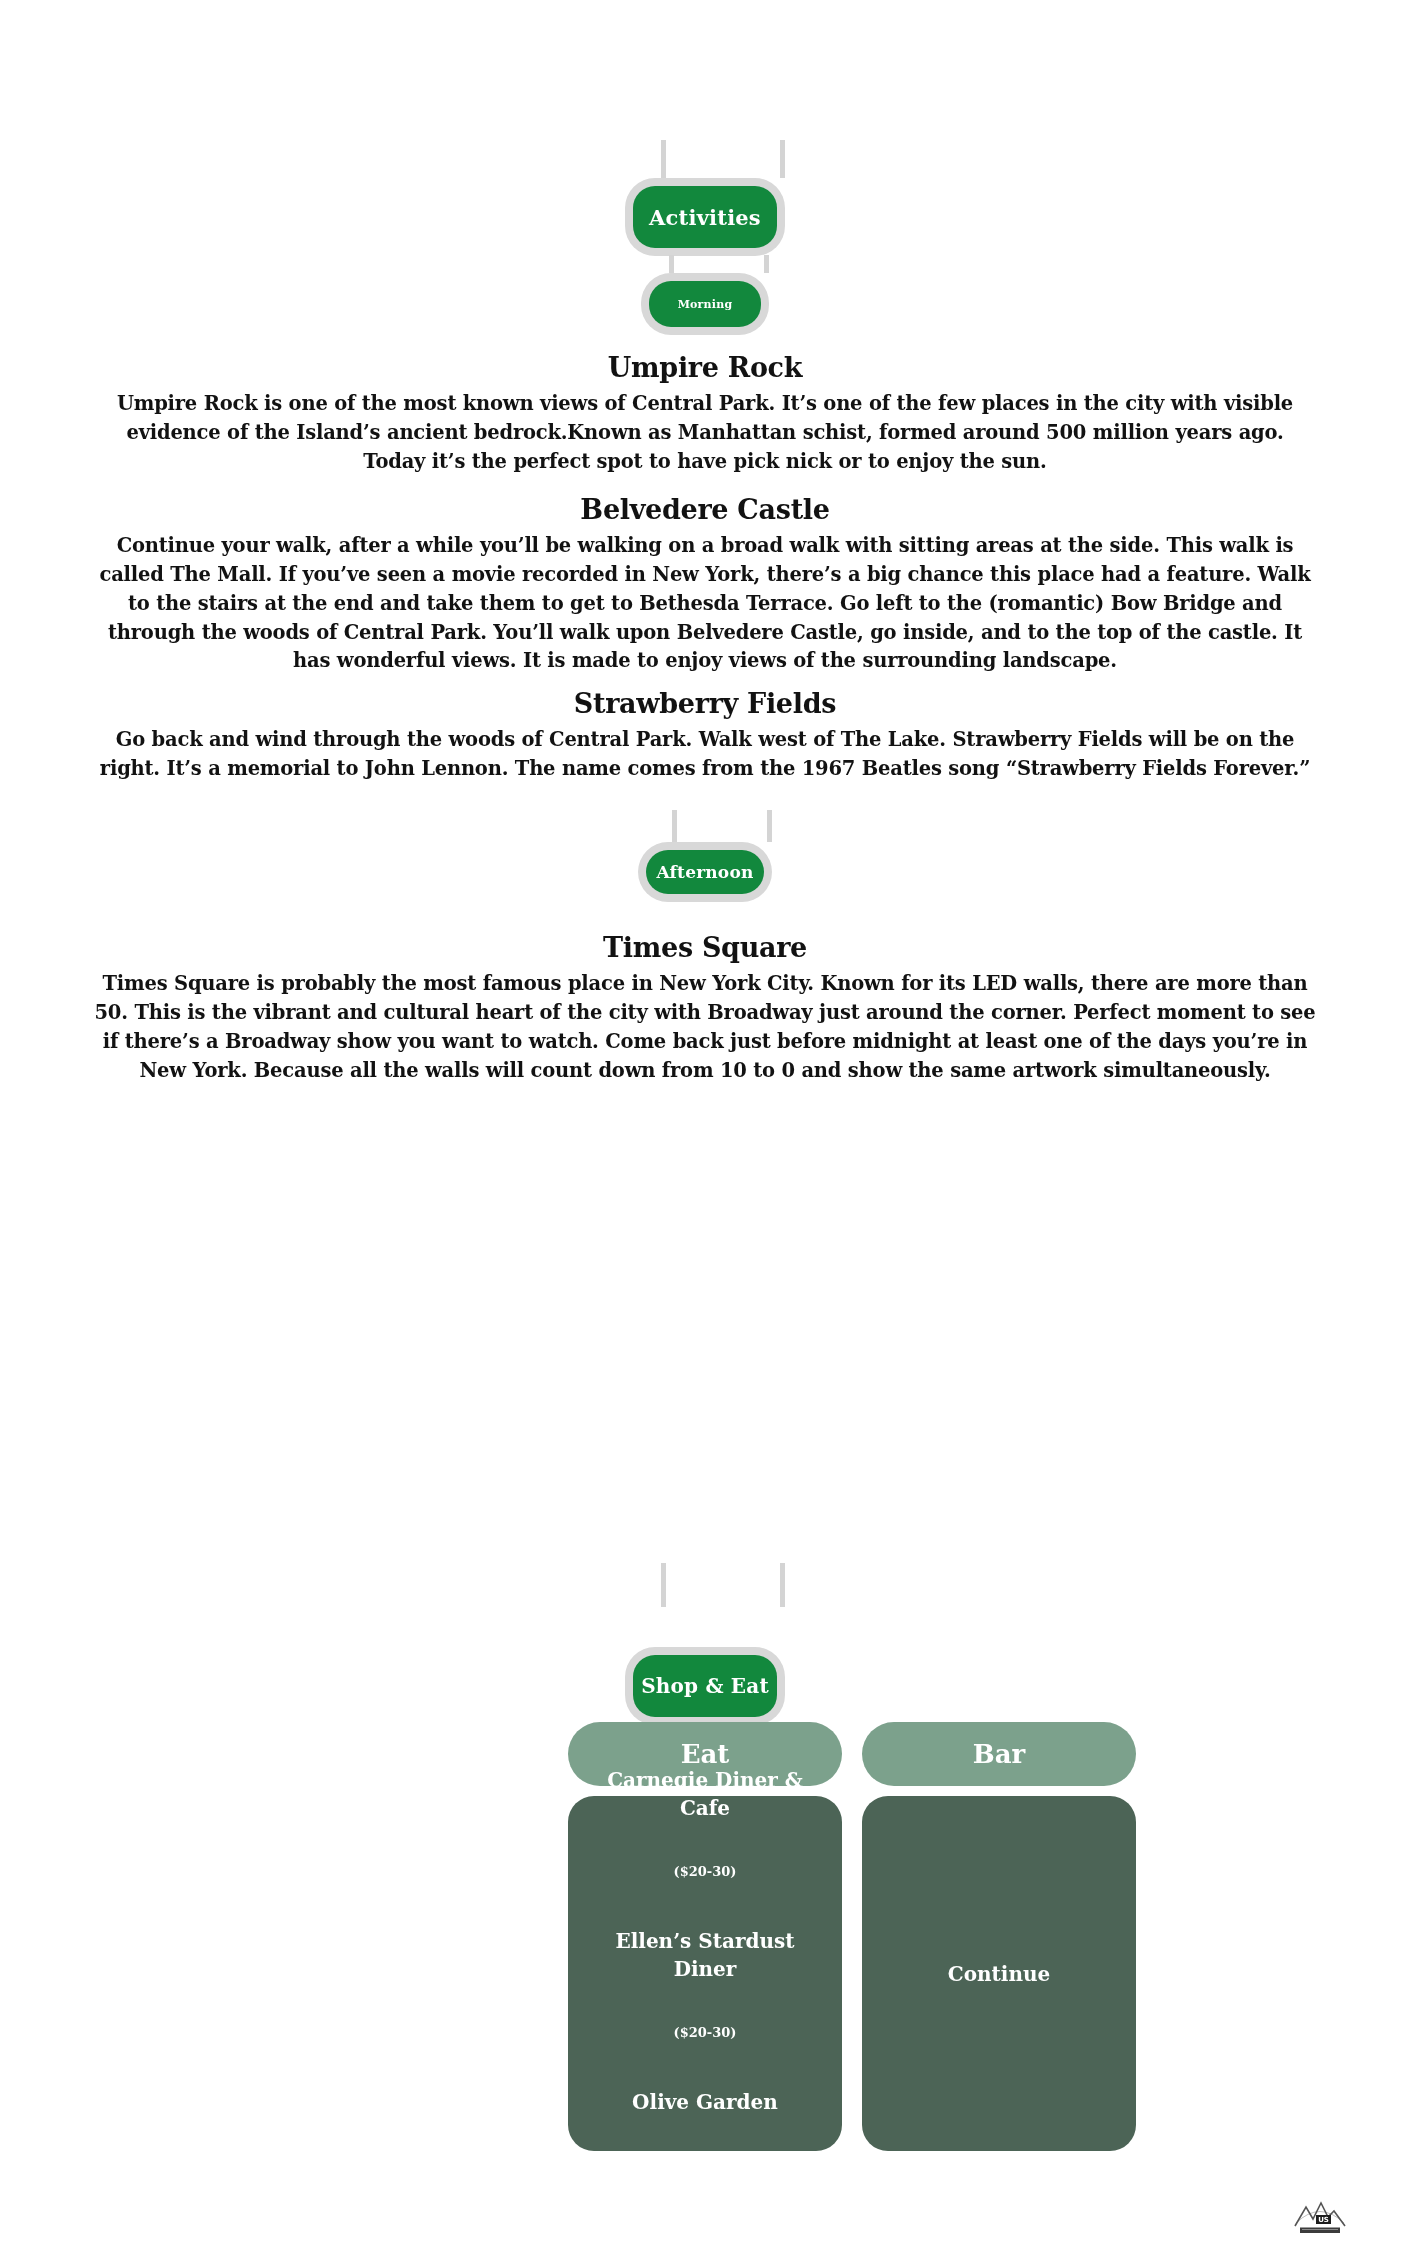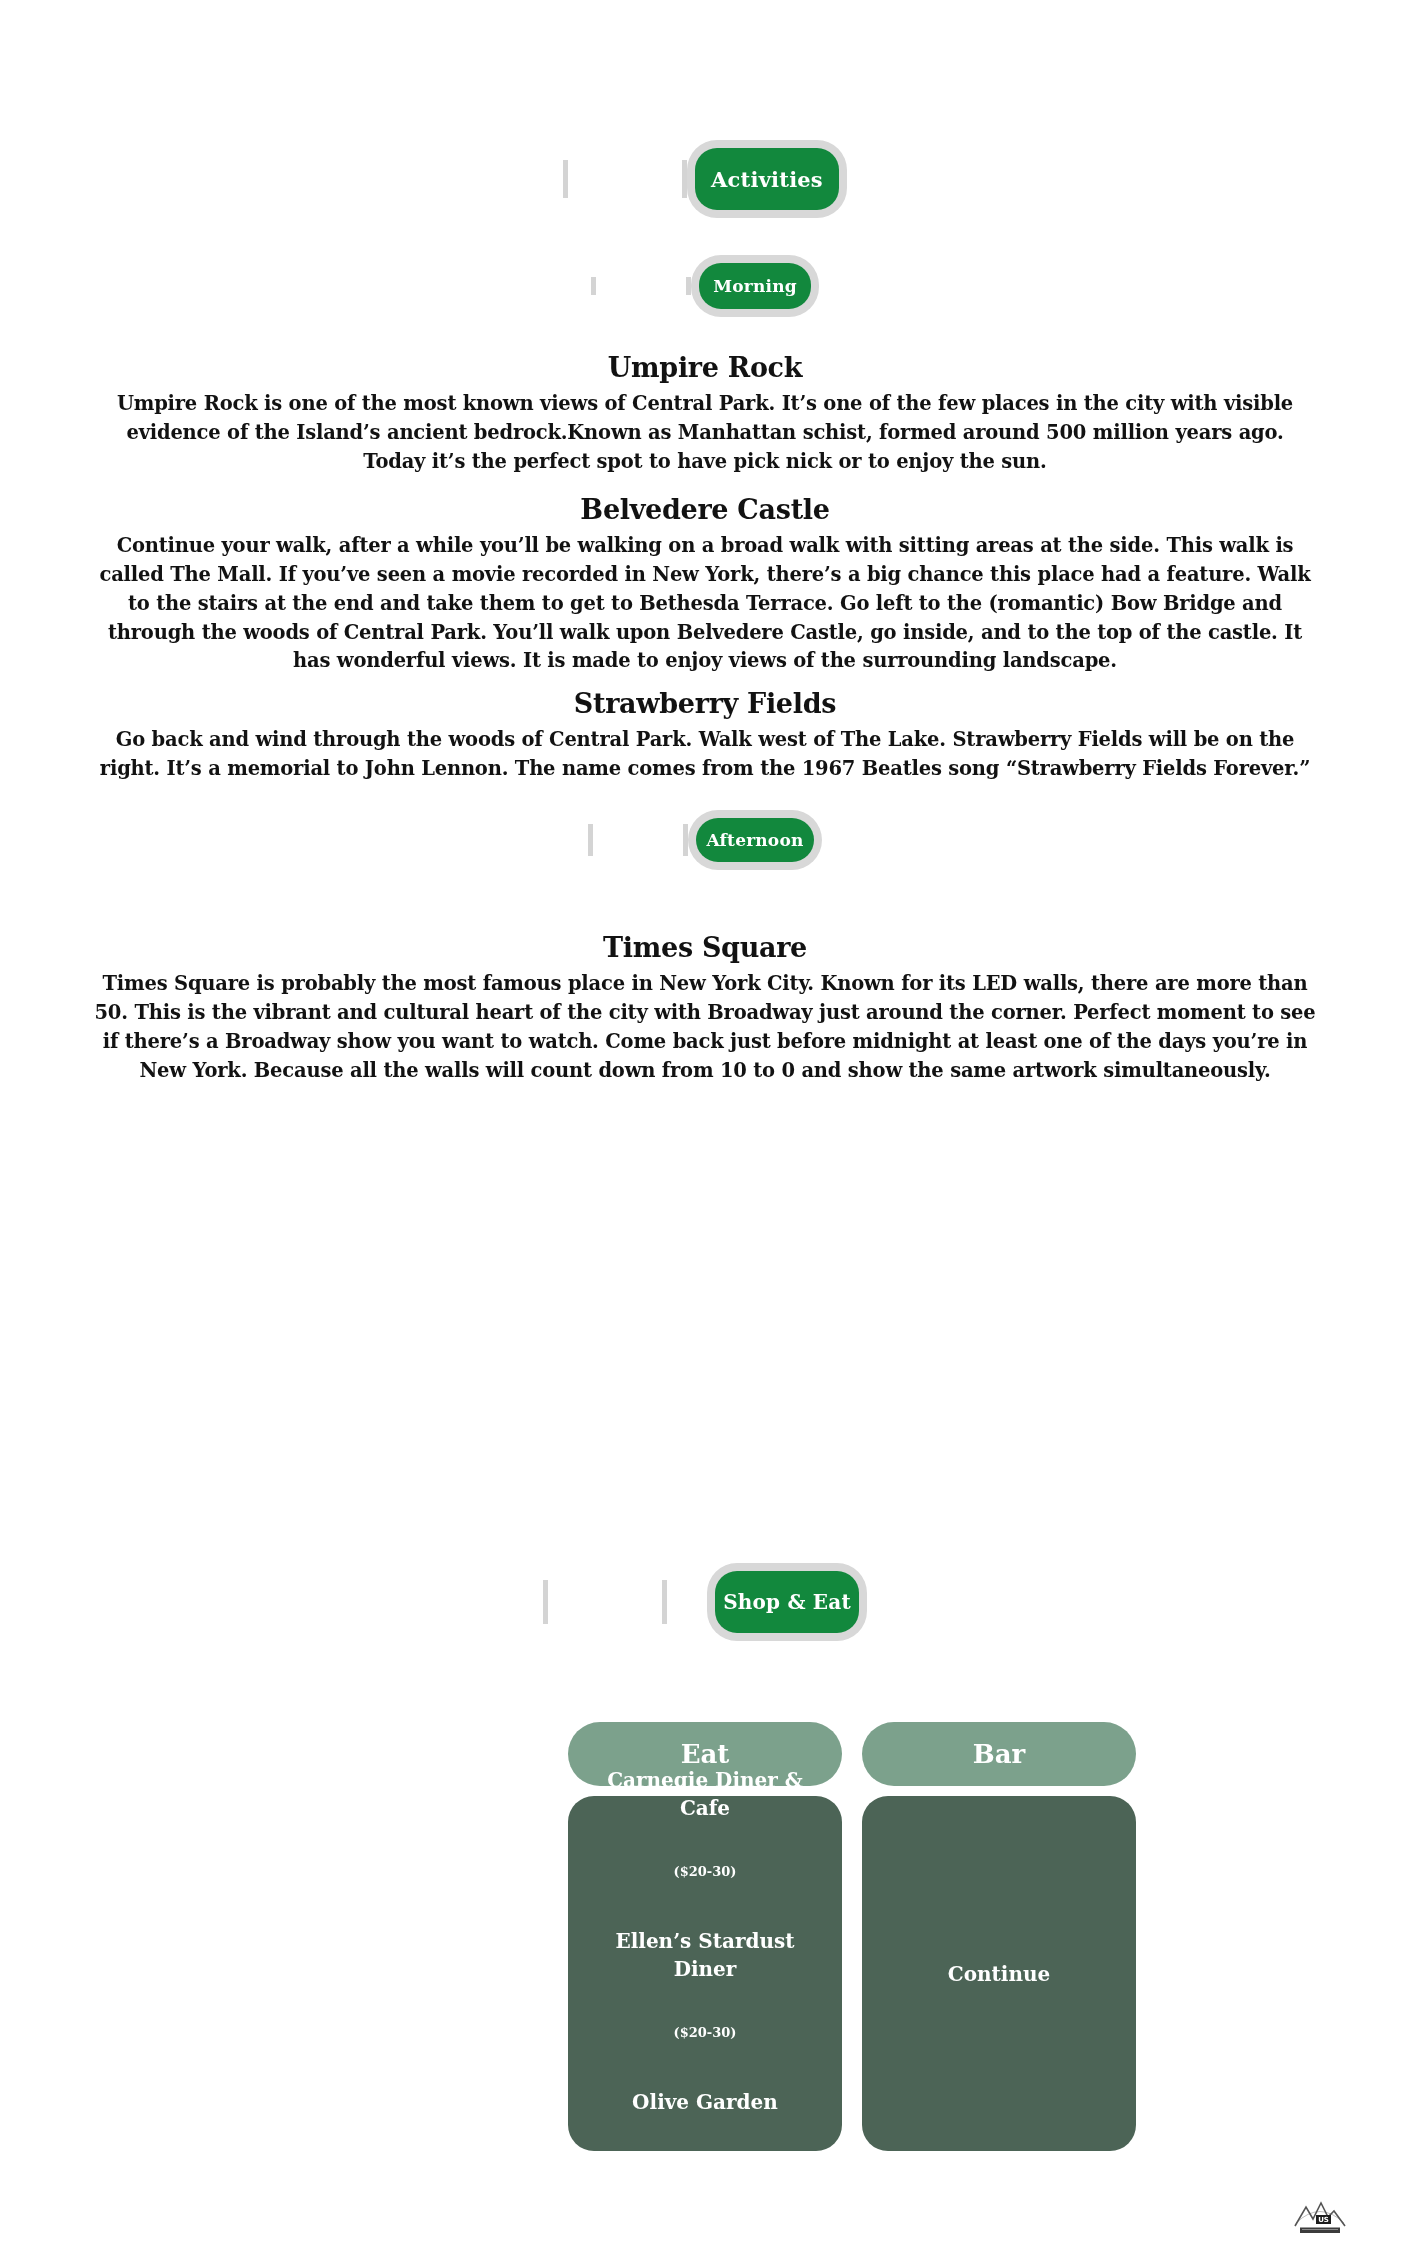--- a/index.html
+++ b/index.html
@@ -15,22 +15,22 @@
     background: #ffffff;
     overflow: hidden;
   }
 
   
   .sign {
     position: absolute;
     left: 50%;
     transform: translateX(-50%);
     display: flex;
-    flex-direction: row;
-    align-items: center;
+    flex-direction: column;
+    align-items: flex-end;
   }
   .sign-posts {
     display: flex;
     justify-content: space-between;
   }
   .sign-post {
     width: 5px;
     background: #d4d4d4;
     height: 100%;
   }
@@ -55,21 +55,21 @@
 
   
   #sign-activities { top: 140px; }
   #sign-activities .sign-posts { width: 124px; height: 38px; }
   #sign-activities .sign-board { width: 160px; height: 78px; }
   #sign-activities .sign-face  { font-size: 21px; }
 
   #sign-morning { top: 255px; }
   #sign-morning .sign-posts { width: 100px; height: 18px; }
   #sign-morning .sign-board { width: 128px; height: 62px; }
-  #sign-morning .sign-face  { font-size: 17px; }
+  #sign-morning .sign-face  { font-size: 11px; }
 
   #sign-afternoon { top: 810px; }
   #sign-afternoon .sign-posts { width: 100px; height: 32px; }
   #sign-afternoon .sign-board { width: 134px; height: 60px; }
   #sign-afternoon .sign-face  { font-size: 17px; }
 
   #sign-shop-eat { top: 1563px; gap: 40px; }
   #sign-shop-eat .sign-posts { width: 124px; height: 44px; }
   #sign-shop-eat .sign-board { width: 160px; height: 78px; }
   #sign-shop-eat .sign-face  { font-size: 20px; }

